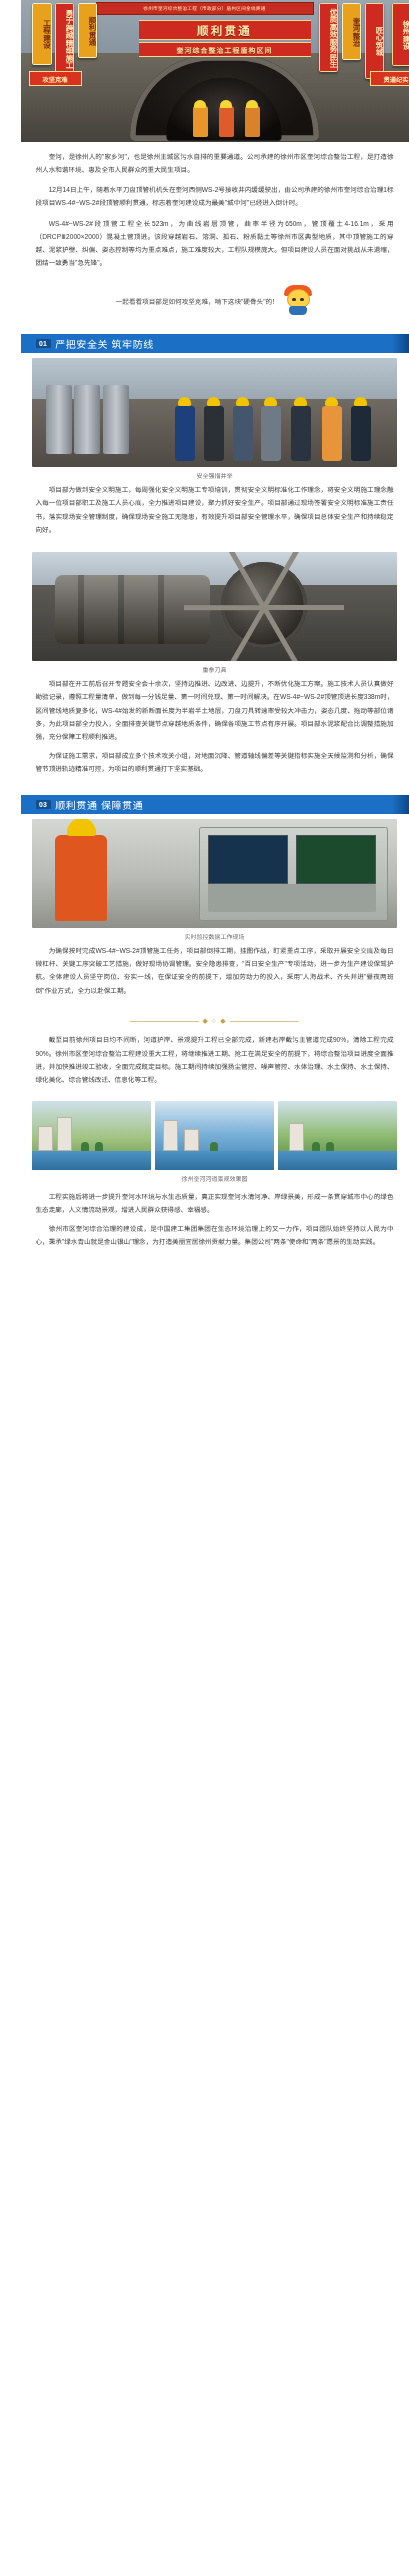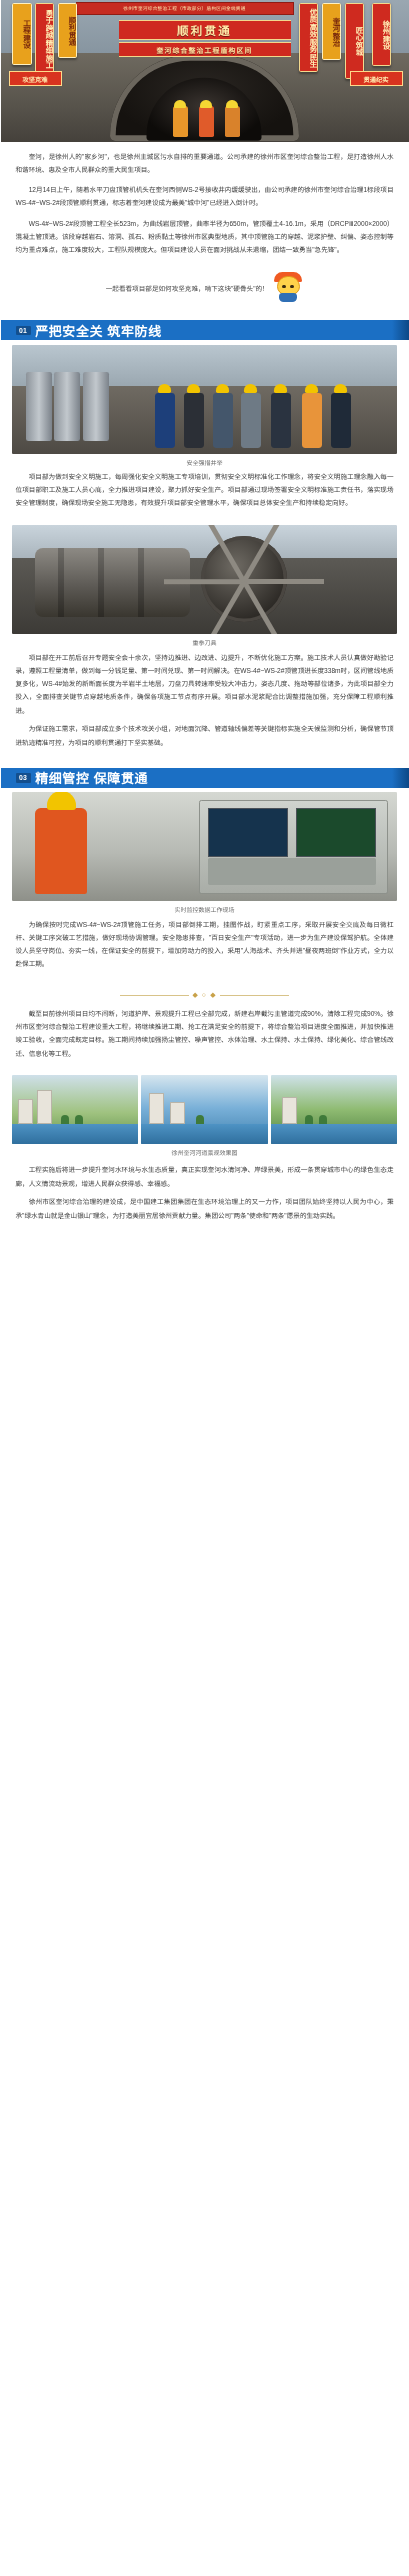--- a/index.html
+++ b/index.html
@@ -8,20 +8,21 @@
     margin: 0; padding: 0;
     background: #ffffff;
     font-family: "Liberation Sans", "DejaVu Sans", sans-serif;
   }
   .page {
     width: 408px;
     margin: 0 auto;
     background: #ffffff;
     overflow: hidden;
     position: relative;
+    padding-left: 20px;
   }
 
   
   .hero {
     position: relative;
     width: 410px;
     height: 142px;
     overflow: hidden;
     background: linear-gradient(180deg, #7d8a94 0%, #5e6a73 45%, #3f4850 100%);
   }
@@ -157,21 +158,21 @@
     display:flex; align-items:center; gap:4.6px;
     padding-left: 15px;
     color:#ffffff;
   }
   .section-head .num {
     font-size: 6.9px; font-weight: bold; color:#ffffff;
     background:#134f8e; padding:1.1px 3.4px; border-radius:1.1px;
     letter-spacing:0.3px;
   }
   .section-head .stitle {
-    font-size: 13px; font-weight: bold; letter-spacing:0.6px;
+    font-size: 10px; font-weight: normal; letter-spacing:0.6px;
   }
   .section-head::after{
     content:""; position:absolute; right:0; top:0; width:17px; height:100%;
     background: linear-gradient(90deg, rgba(27,111,196,1), rgba(12,72,134,1));
   }
 
   
   .photo-wrap { padding: 4.6px 11.5px 0 11.5px; }
   .photo {
     width: 100%; height: 109px; border-radius:1.1px; overflow:hidden;
@@ -400,21 +401,21 @@
     </div>
     <div class="caption">重拳刀具</div>
   </div>
   <div class="para-block">
     <p>项目部在开工前后召开专题安全会十余次，坚持边推进、边改进、边提升，不断优化施工方案。施工技术人员认真做好勘验记录，遵照工程量清单，做到每一分钱足量、第一时间兑现、第一时间解决。在WS-4#~WS-2#顶管顶进长度338m时，区间管线地质复多化，WS-4#始发的新断面长度为半岩半土地层，刀盘刀具转速率受较大冲击力，姿态几度、拖动等部位诸多，为此项目部全力投入，全面排查关键节点穿越地质条件，确保各项施工节点有序开展。项目部水泥浆配合比调整措施加强，充分保障工程顺利推进。</p>
     <p>为保证施工需求，项目部成立多个技术攻关小组，对地面沉降、管道轴线偏差等关键指标实施全天候监测和分析，确保管节顶进轨迹精准可控，为项目的顺利贯通打下坚实基础。</p>
   </div>
 
   <div class="section-head">
     <span class="num">03</span>
-    <span class="stitle">精细管控 保障贯通</span>
+    <span class="stitle">顺利贯通 保障贯通</span>
   </div>
   <div class="photo-wrap">
     <div class="photo p3">
       <div class="console">
         <div class="screen"></div>
         <div class="screen2"></div>
         <div class="btnrow"></div>
       </div>
       <div class="opr"></div>
     </div>

